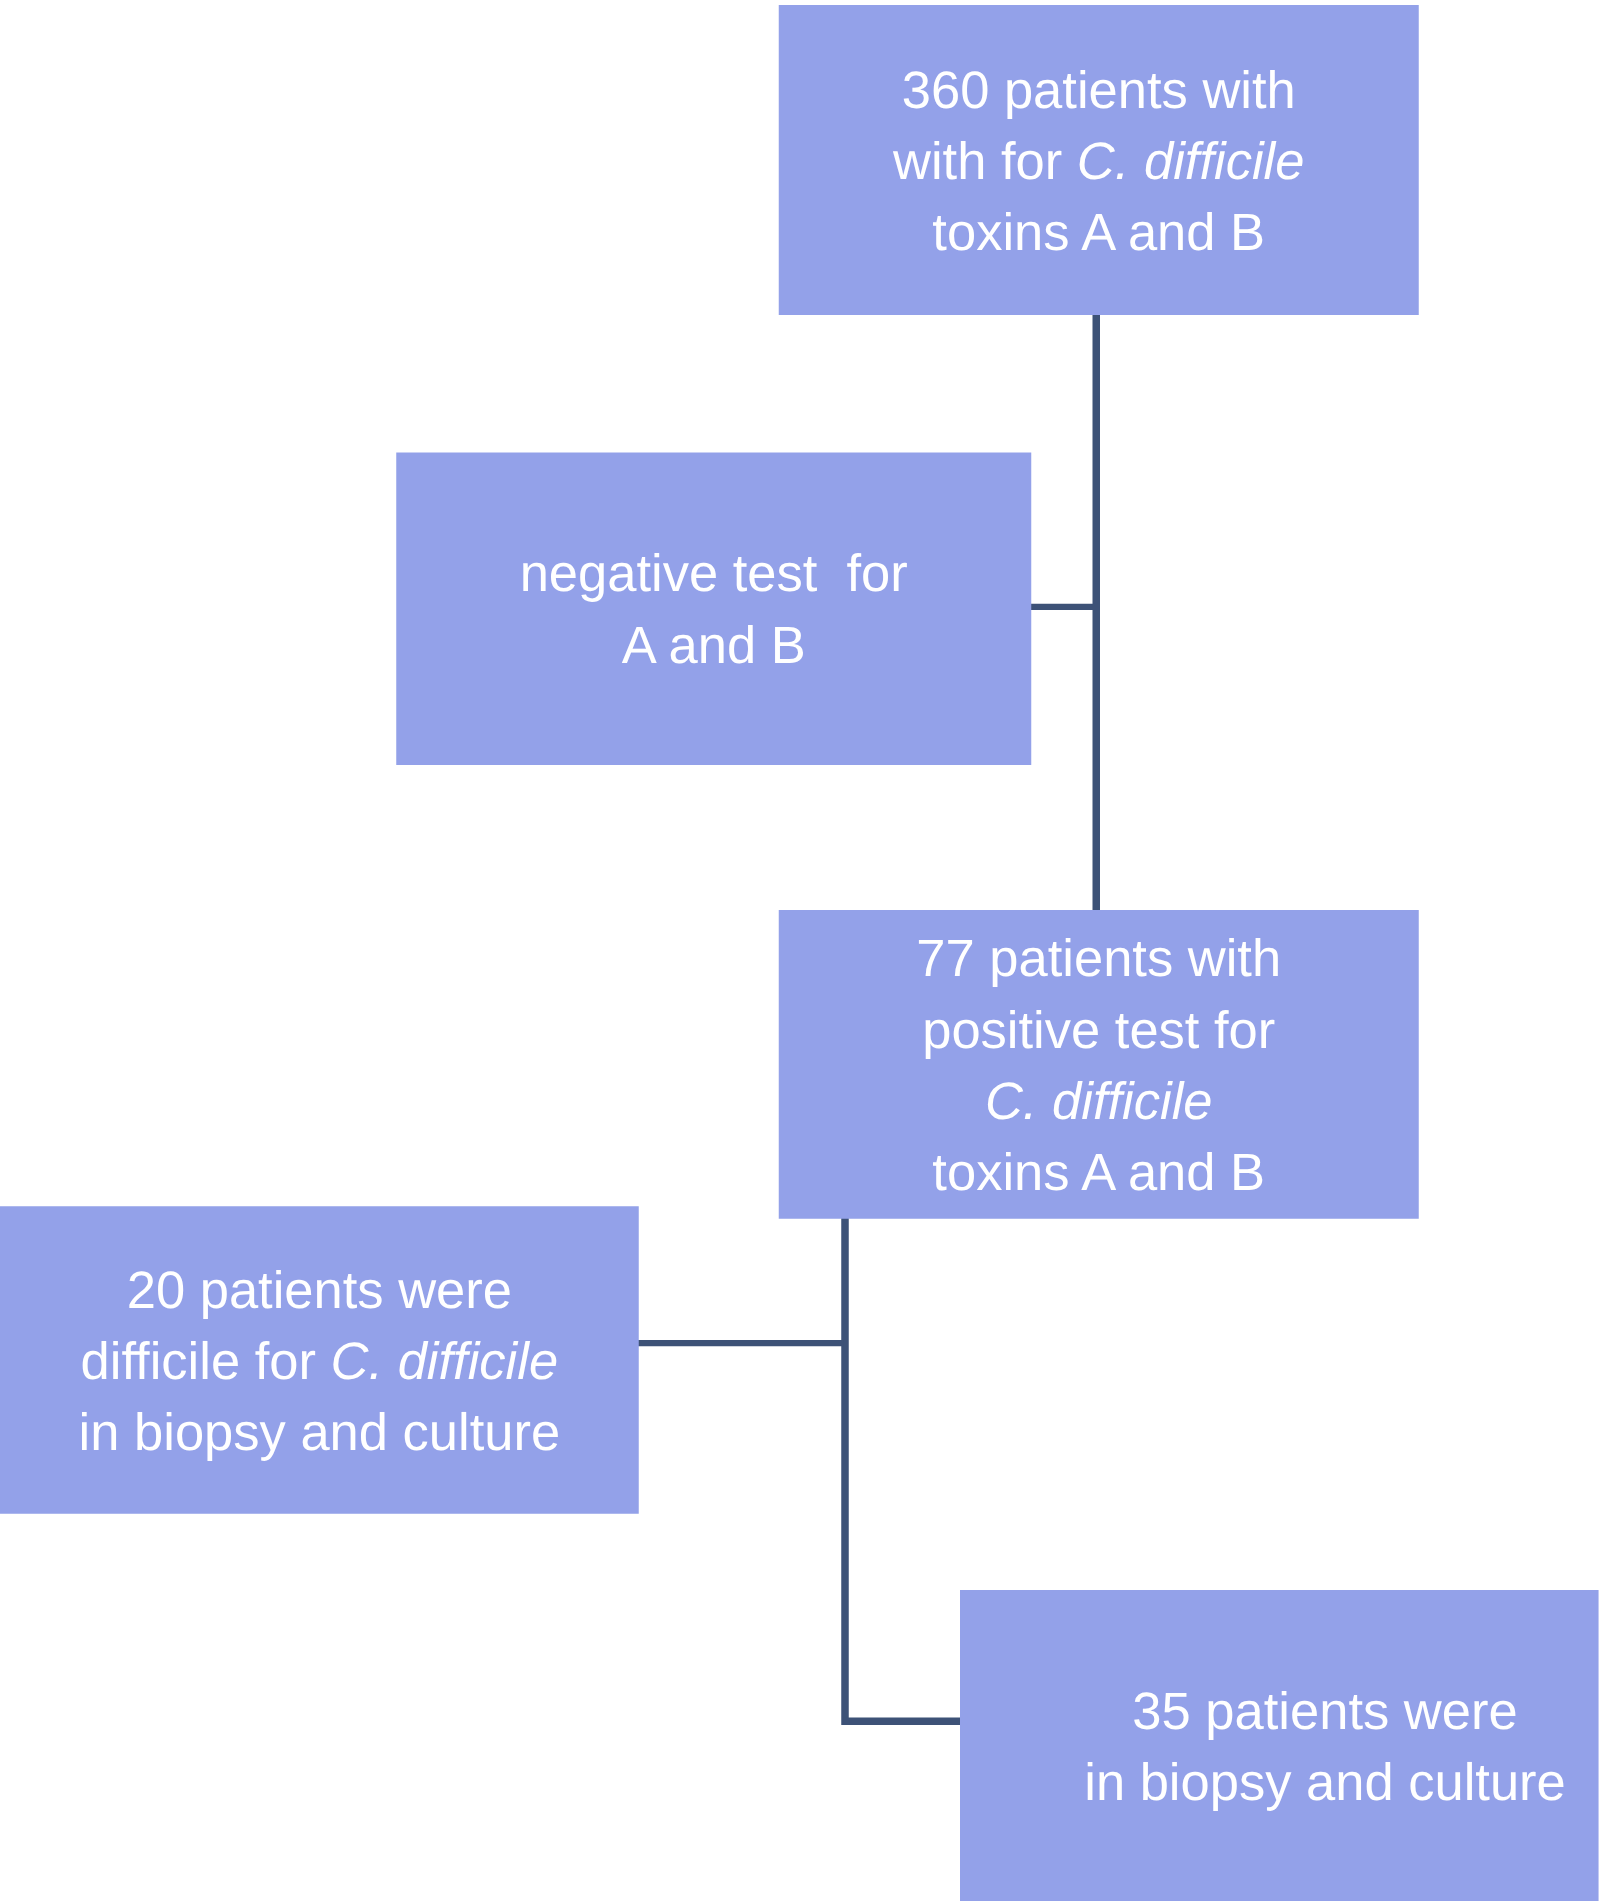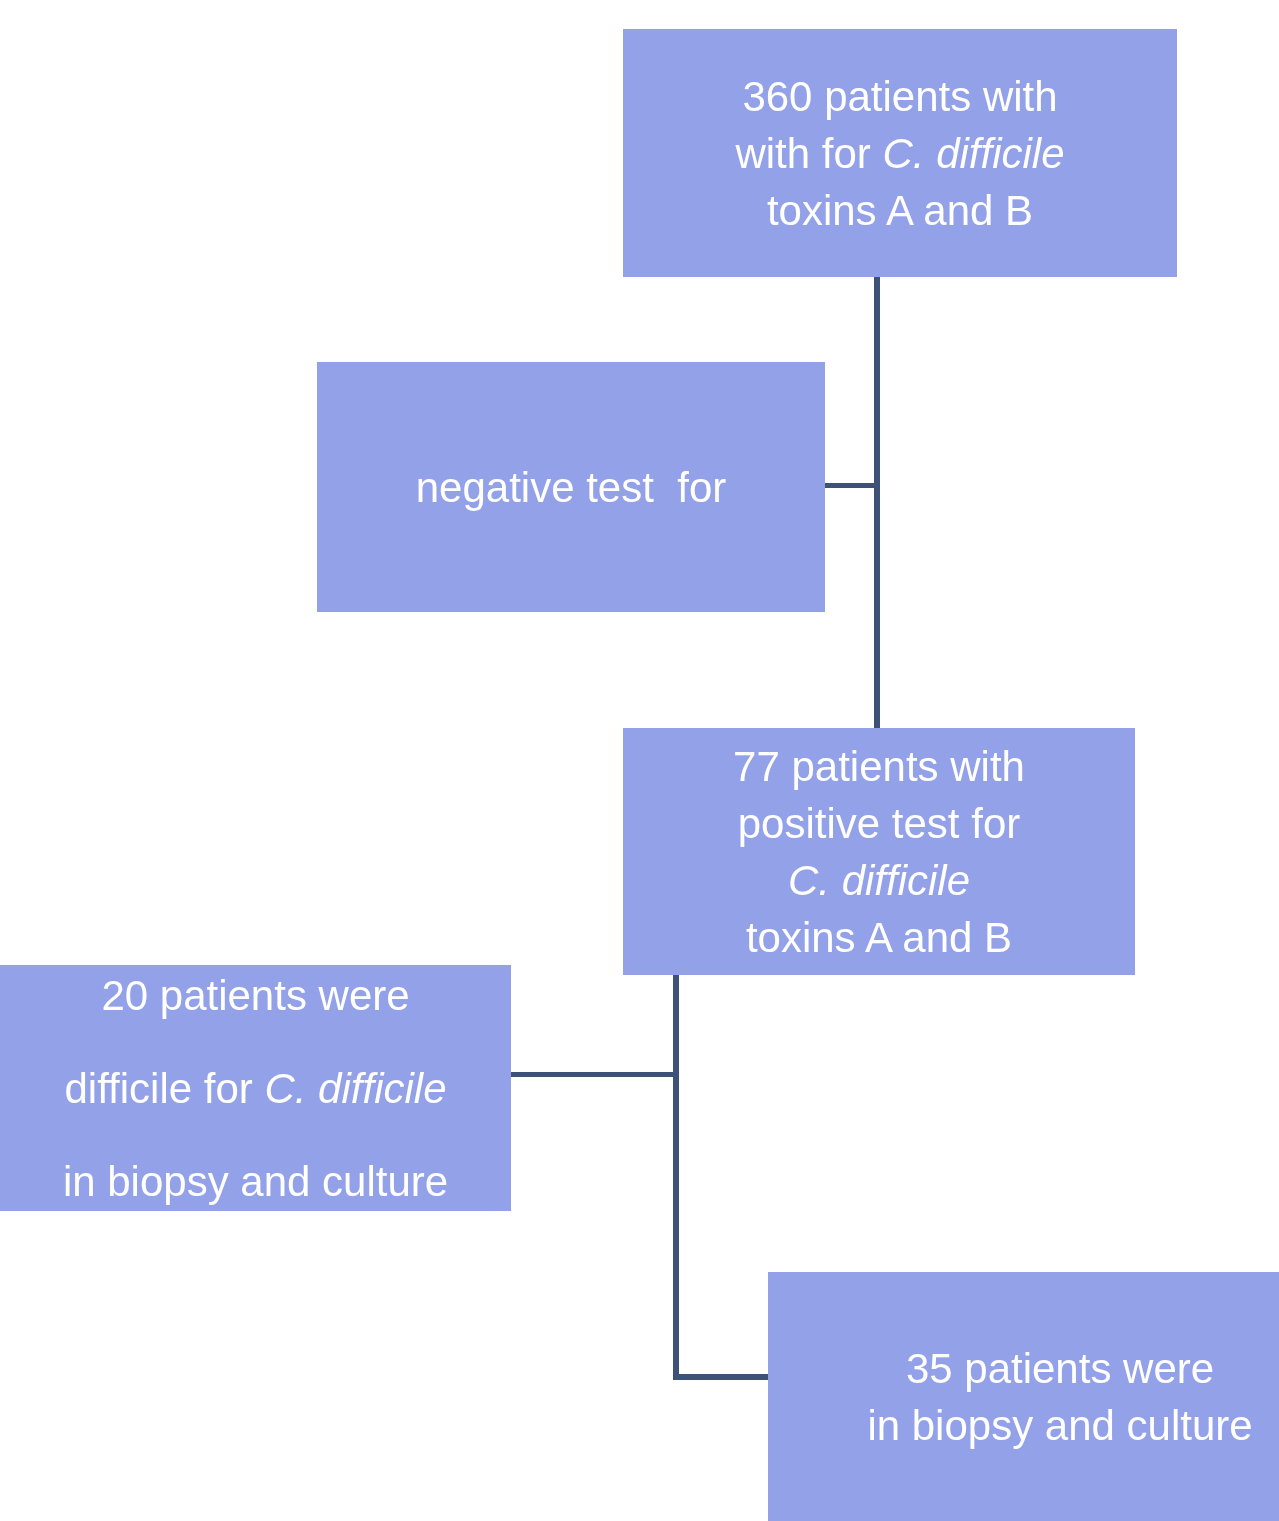--- a/index.html
+++ b/index.html
@@ -33,24 +33,24 @@
   }
   .box .it {
     font-style: italic;
   }
   .connector {
     position: absolute;
     background: var(--line-color, #3d5277);
     z-index: 1;
   }
   
-  .box-total        { left: 623px; top: 4px;    width: 554px; height: 248px; margin-top: 25px; }
+  .box-total        { left: 623px; top: 4px;    width: 512px; height: 248px; }
   .box-neg-test     { left: 317px; top: 362px;  width: 508px; height: 250px; }
   .box-pos-test     { left: 623px; top: 728px;  width: 512px; height: 247px; }
-  .box-neg-biopsy   { left: 0px;   top: 965px;  width: 511px; height: 246px; gap: 36px; }
+  .box-neg-biopsy   { left: 0px;   top: 965px;  width: 511px; height: 246px; }
   .box-pos-biopsy   { left: 768px; top: 1272px; width: 584px; height: 249px; }
   
   .conn-a { left: 874px; top: 252px;  width: 6px;   height: 478px; } 
   .conn-b { left: 822px; top: 483px;  width: 54px;  height: 5px;  }  
   .conn-c { left: 673px; top: 973px;  width: 6px;   height: 407px; } 
   .conn-d { left: 508px; top: 1072px; width: 167px; height: 5px;  }  
   .conn-e { left: 675px; top: 1374px; width: 95px;  height: 6px;  }  
 </style>
 </head>
 <body>
@@ -63,20 +63,21 @@
   <div class="connector conn-d"></div>
   <div class="connector conn-e"></div>
 
   <div class="box box-total">
       <div class="line"><span>360 patients with</span></div>
       <div class="line"><span>with for </span><span class="it">C. difficile</span></div>
       <div class="line"><span>toxins A and B</span></div>
     </div>
   <div class="box box-neg-test">
       <div class="line"><span>negative test  for</span></div>
+      <div class="line"><span>A and B</span></div>
     </div>
   <div class="box box-pos-test">
       <div class="line"><span>77 patients with</span></div>
       <div class="line"><span>positive test for</span></div>
       <div class="line"><span class="it">C. difficile</span></div>
       <div class="line"><span>toxins A and B</span></div>
     </div>
   <div class="box box-neg-biopsy">
       <div class="line"><span>20 patients were</span></div>
       <div class="line"><span>difficile for </span><span class="it">C. difficile</span></div>

